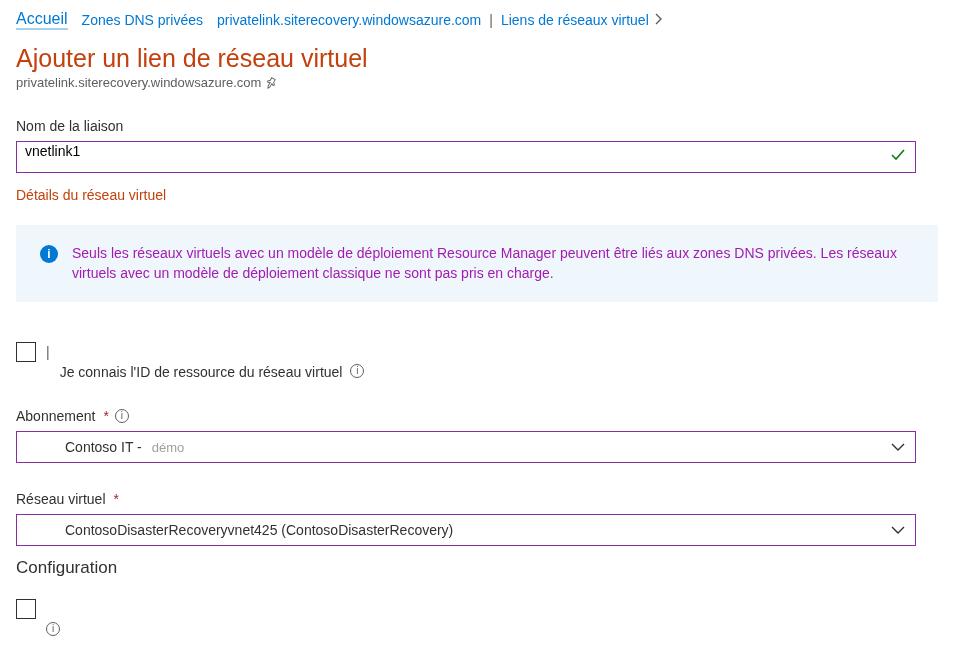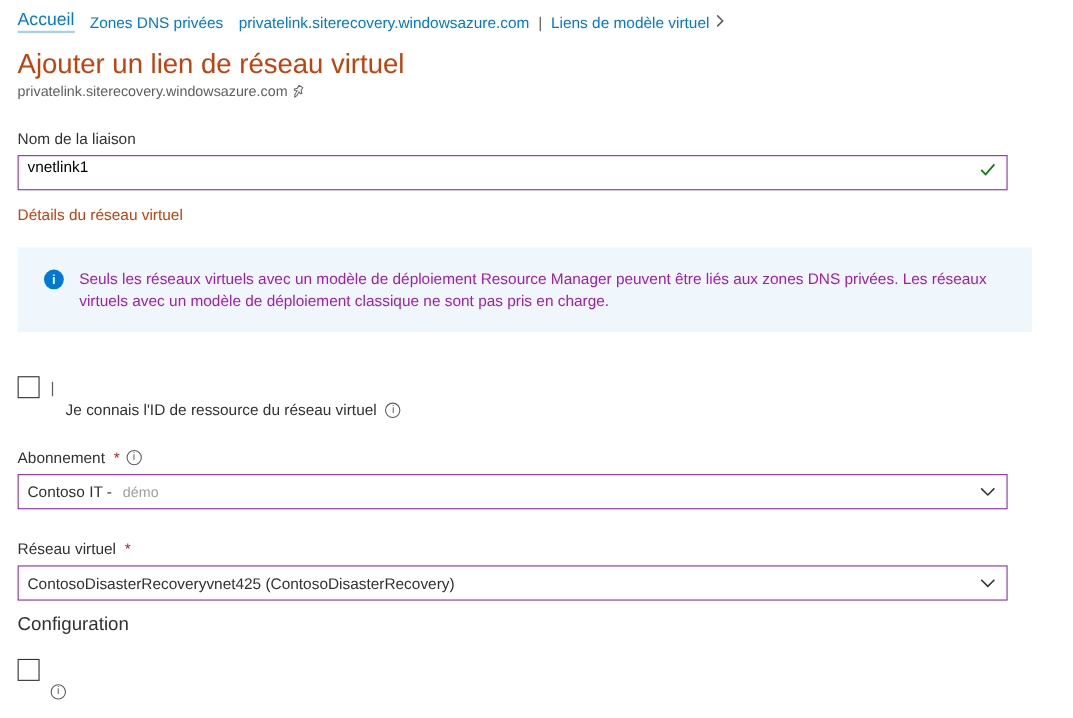--- a/index.html
+++ b/index.html
@@ -166,41 +166,42 @@
     height: 20px;
     border: 1px solid #323130;
     background: #fff;
     cursor: pointer;
     flex-shrink: 0;
   }
   .chk-label {
     color: #323130;
     font-size: 14px;
     display: flex;
-    align-items: flex-end;
+    align-items: flex-start;
     gap: 8px;
     margin-top: 40px;
   }
 
   
   .dropdown {
     position: relative;
     width: 900px;
     height: 32px;
     border: 1.5px solid #8a2da5;
     background: #fff;
     cursor: pointer;
     display: flex;
     align-items: center;
     padding: 0 36px 0 8px;
     margin-top: 0;
   }
   .dropdown .dd-text {
     font-size: 14px;
     color: #323130;
+    margin-left: 40px;
   }
   .dropdown .dd-text.demo .demo-tag {
     color: #a19f9d;
     font-size: 13px;
     margin-left: 6px;
   }
   .dd-chevron {
     position: absolute;
     right: 10px;
     top: 50%;
@@ -220,21 +221,21 @@
 <body>
 
 <div class="page">
 
   <div class="breadcrumb">
     <a class="home">Accueil</a>
     <a>Zones DNS privées</a>
     <span style="display:inline-flex;align-items:center;gap:6px;">
       <a class="current-zone">privatelink.siterecovery.windowsazure.com</a>
       <span class="pipe">|</span>
-      <a>Liens de modèle virtuel</a>
+      <a>Liens de réseaux virtuel</a>
       <span class="last-chevron">
         <svg width="8" height="12" viewBox="0 0 8 12">
             <path d="M1 1 L6 6 L1 11" stroke="#605e5c" stroke-width="1.4" fill="none"></path>
           </svg>
       </span>
     </span>
   </div>
 
   <h1 class="title">Ajouter un lien de réseau virtuel</h1>
   <div class="subtitle">

